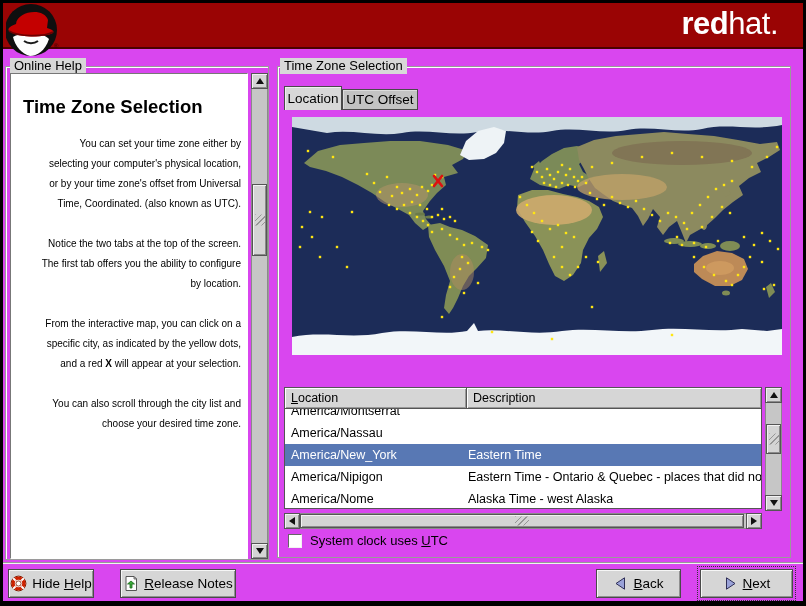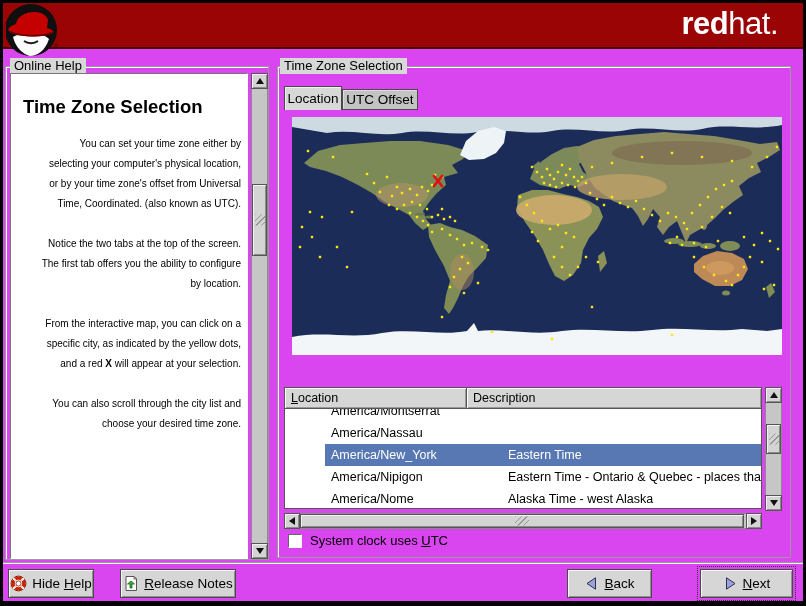--- a/index.html
+++ b/index.html
@@ -64,21 +64,21 @@
   
   .map { position:absolute; left:14px; top:50px; width:490px; height:238px; }
   .map svg { display:block; }
   
   .hdr { position:absolute; height:22px; background:#d6d6d6; border:1px solid #555;
          box-shadow:inset 1px 1px 0 #fff, inset -1px -1px 0 #999;
          font-size:12.5px; display:flex; align-items:center; padding-left:6px; }
   #hdr-loc  { left:6px;  top:320px; width:183px; }
   #hdr-desc { left:188px; top:320px; width:296px; }
   .list-viewport { position:absolute; left:6px; top:342px; width:478px; height:100px;
-                   background:#fff; border:1px solid #555; border-top:none; overflow:hidden;padding-left:40px; }
+                   background:#fff; border:1px solid #555; border-top:none; overflow:hidden; }
   .list-rows { margin-top:-9px; }
   .row { height:22px; display:flex; align-items:center; font-size:12.5px; }
   .row .cell-loc  { width:176px; padding-left:6px; white-space:nowrap; overflow:hidden; flex:none; }
   .row .cell-desc { flex:1; padding-left:7px; white-space:nowrap; overflow:hidden; }
   .row.selected { background:var(--selection-blue); color:#fff; }
   
   #list-sb-v { left:487px; top:320px; width:17px; height:124px; }
   #list-sb-v .up   { left:-1px; top:-1px;    width:17px; height:16px; }
   #list-sb-v .down { left:-1px; bottom:-1px; width:17px; height:16px; }
   #list-sb-v .sb-thumb { left:0px; top:36px; width:15px; height:30px; }
@@ -95,21 +95,21 @@
   
   .divider { position:absolute; left:3px; right:3px; top:562px; height:2px;
              border-top:1px solid #989898; border-bottom:1px solid #f2f2f2; }
   .btn { position:absolute; top:569px; height:29px; background:#d6d6d6;
          border:1px solid #4a4a4a;
          box-shadow:inset 1px 1px 0 #f6f6f6, inset -1px -1px 0 #909090;
          display:flex; align-items:center; justify-content:center; gap:5px;
          font-size:13.5px; cursor:default; }
   #btn-hide-help     { left:8px;   width:86px; }
   #btn-release-notes { left:120px; width:116px; }
-  #btn-back          { left:567px; width:85px; }
+  #btn-back          { left:596px; width:85px; }
   #btn-next          { left:700px; width:93px; outline:1px dotted #333; outline-offset:2px; }
   .mn { text-decoration:underline; }
   .btn svg { flex:none; }
 </style>
 </head>
 <body>
 
 <div id="screen">
 
   <div class="banner"></div>

